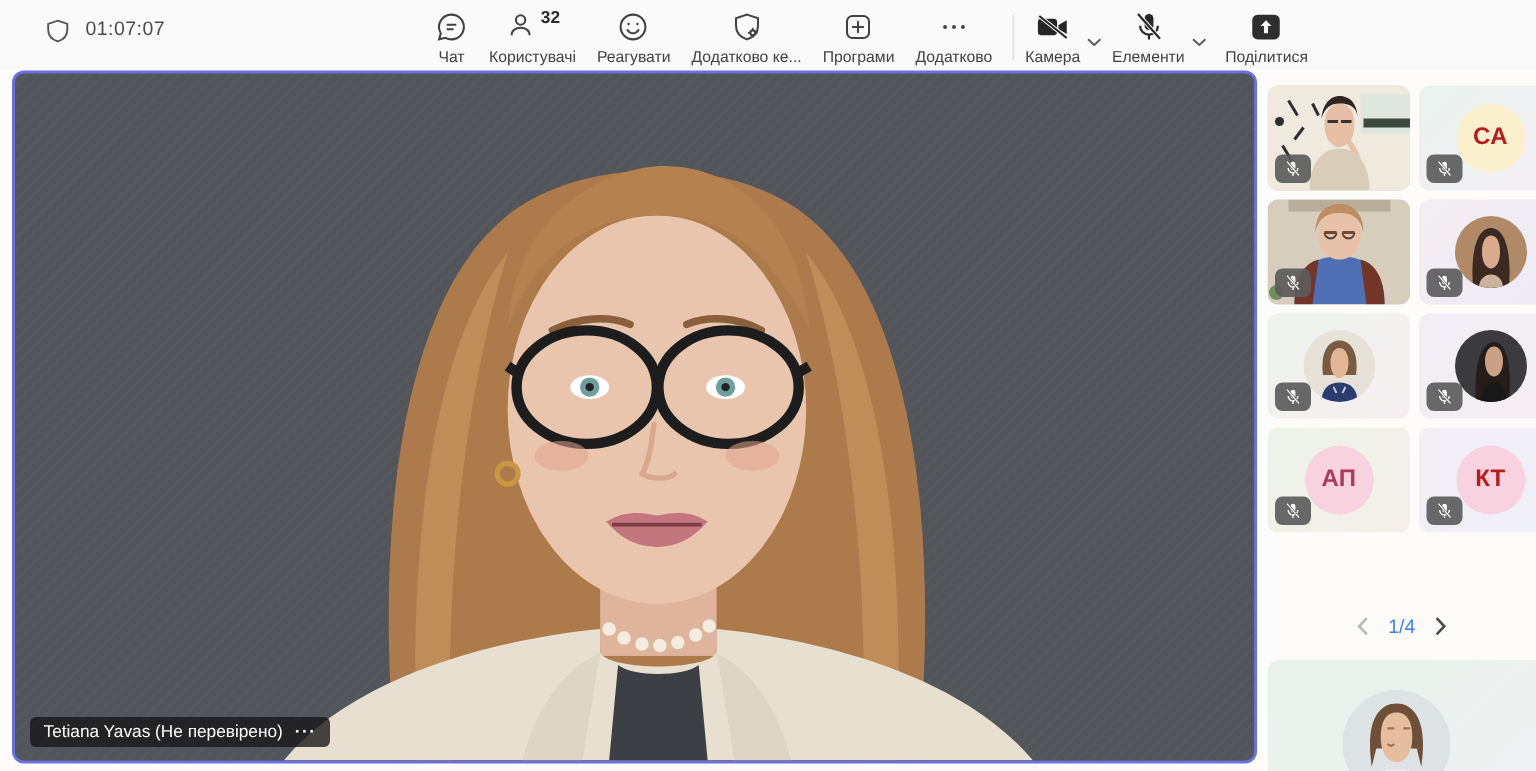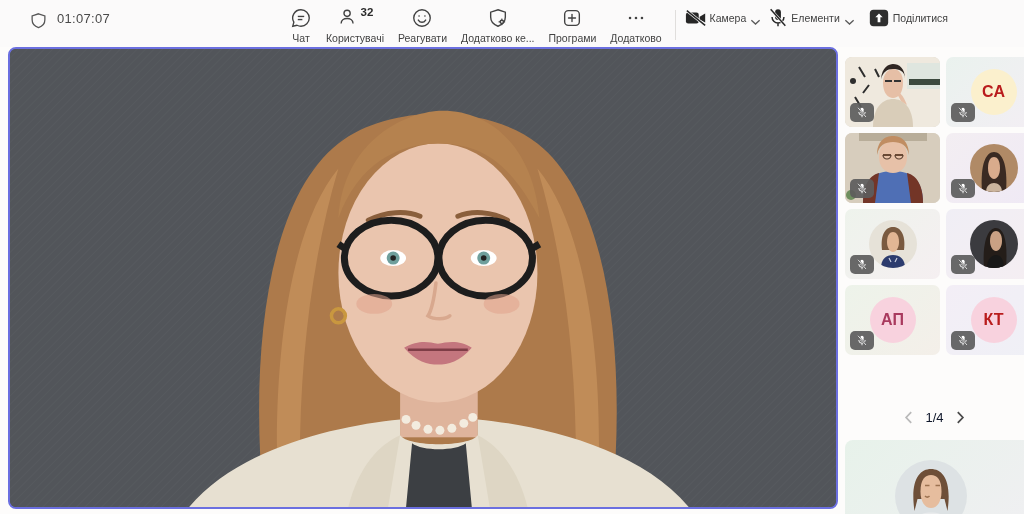--- a/index.html
+++ b/index.html
@@ -16,21 +16,21 @@
   .toolbar { position:absolute; left:283px; top:4px; display:flex; align-items:flex-start; }
   .tb-item { display:flex; flex-direction:column; align-items:center; gap:2px; padding:2px 7px; cursor:pointer; }
   .tb-icon { height:24px; display:flex; align-items:center; justify-content:center; color:#424242; position:relative; }
   .tb-label { font-size:10.5px; color:#424242; white-space:nowrap; }
   .tb-badge { font-size:11.5px; font-weight:bold; color:#2b2b2b; margin-left:2px; }
   .icon-with-badge { display:flex; align-items:flex-start; }
 
   .hdr-divider { width:1px; height:30px; background:#e0dedc; margin:6px 6px 0 6px; }
 
   .dev-group { display:flex; align-items:flex-start; }
-  .dev-item { display:flex; flex-direction:row; align-items:center; gap:2px; padding:2px 2px; cursor:pointer;justify-content:space-between; }
+  .dev-item { display:flex; flex-direction:column; align-items:center; gap:2px; padding:2px 2px; cursor:pointer;justify-content:space-between; }
   .dev-wrap { display:flex; align-items:center; }
   .chev { color:#5a5a5a; margin:6px 4px 0 2px; cursor:pointer; }
 
   
   .main-video { position:absolute; left:8px; top:47px; width:830px; height:462px;
     border:2.5px solid #6b6fe0; border-radius:8px; overflow:hidden; background:#54575c; }
   .main-video svg.scene { position:absolute; left:0; top:0; width:100%; height:100%; display:block; }
   .name-pill { position:absolute; left:10px; bottom:9px; display:flex; align-items:center; gap:8px;
     background:rgba(22,22,22,.78); color:#fff; border-radius:4px; padding:4px 9px; font-size:11.5px; }
   .name-more { letter-spacing:1px; font-weight:bold; cursor:pointer; line-height:6px; }
@@ -44,21 +44,21 @@
   .avatar-circle { position:absolute; left:50%; top:50%; transform:translate(-50%,-50%);
     width:46px; height:46px; border-radius:50%; display:flex; align-items:center; justify-content:center;
     font-weight:bold; font-size:16px; }
   .avatar-photo { position:absolute; left:50%; top:50%; transform:translate(-50%,-50%);
     width:48px; height:48px; border-radius:50%; overflow:hidden; }
   .avatar-photo svg { display:block; width:100%; height:100%; }
   .mute-badge { position:absolute; left:5px; bottom:5px; width:24px; height:19px; border-radius:5px;
     background:rgba(92,92,92,.92); display:flex; align-items:center; justify-content:center; }
   .pager { position:absolute; left:0; top:363px; width:179px; display:flex; align-items:center;
     justify-content:center; gap:12px; }
-  .pager-label { font-size:13px; color:#0f172a; }
+  .pager-label { font-size:13px; color:#3b82f6; }
   .pager .pg-btn { cursor:pointer; display:flex; }
   .bottom-tile { position:absolute; left:0; top:393px; width:200px; height:112px; border-radius:8px; overflow:hidden; }
   .bottom-tile .avatar-photo { width:72px; height:72px; left:86px; }
 </style>
 </head>
 <body>
 
 <div class="stage">
 
   <div class="header">
@@ -267,20 +267,24 @@
           <circle cx="444" cy="381" r="4.5"></circle>
           <circle cx="456" cy="376" r="4.5"></circle>
         <circle cx="465" cy="370" r="4.5"></circle>
       </g>
 
       <path d="M180 460 C230 400 330 378 392 372 L392 388 C400 400 462 400 470 388 L470 372 C532 378 632 400 682 460 Z" fill="#e7e0d1"></path>
       <path d="M398 460 L404 396 C414 404 448 404 458 396 L464 460 Z" fill="#3c3f43"></path>
       <path d="M340 460 C350 420 370 398 392 388 L380 460 Z" fill="#ded6c4"></path>
       <path d="M520 460 C510 420 490 398 470 388 L482 460 Z" fill="#ded6c4"></path>
     </svg>
+    <div class="name-pill">
+      <span>Tetiana Yavas (Не перевірено)</span>
+      <span class="name-more">···</span>
+    </div>
   </div>
 
   <div class="sidebar">
     <div class="tile-grid">
 
       <div class="tile video">
         <svg viewBox="0 0 95 70" width="95" height="70">
           <rect width="95" height="70" fill="#efe9de"></rect>
           <rect x="62" y="6" width="33" height="26" fill="#dfe6df"></rect>
           <rect x="64" y="22" width="31" height="6" fill="#3c4a3e"></rect>

